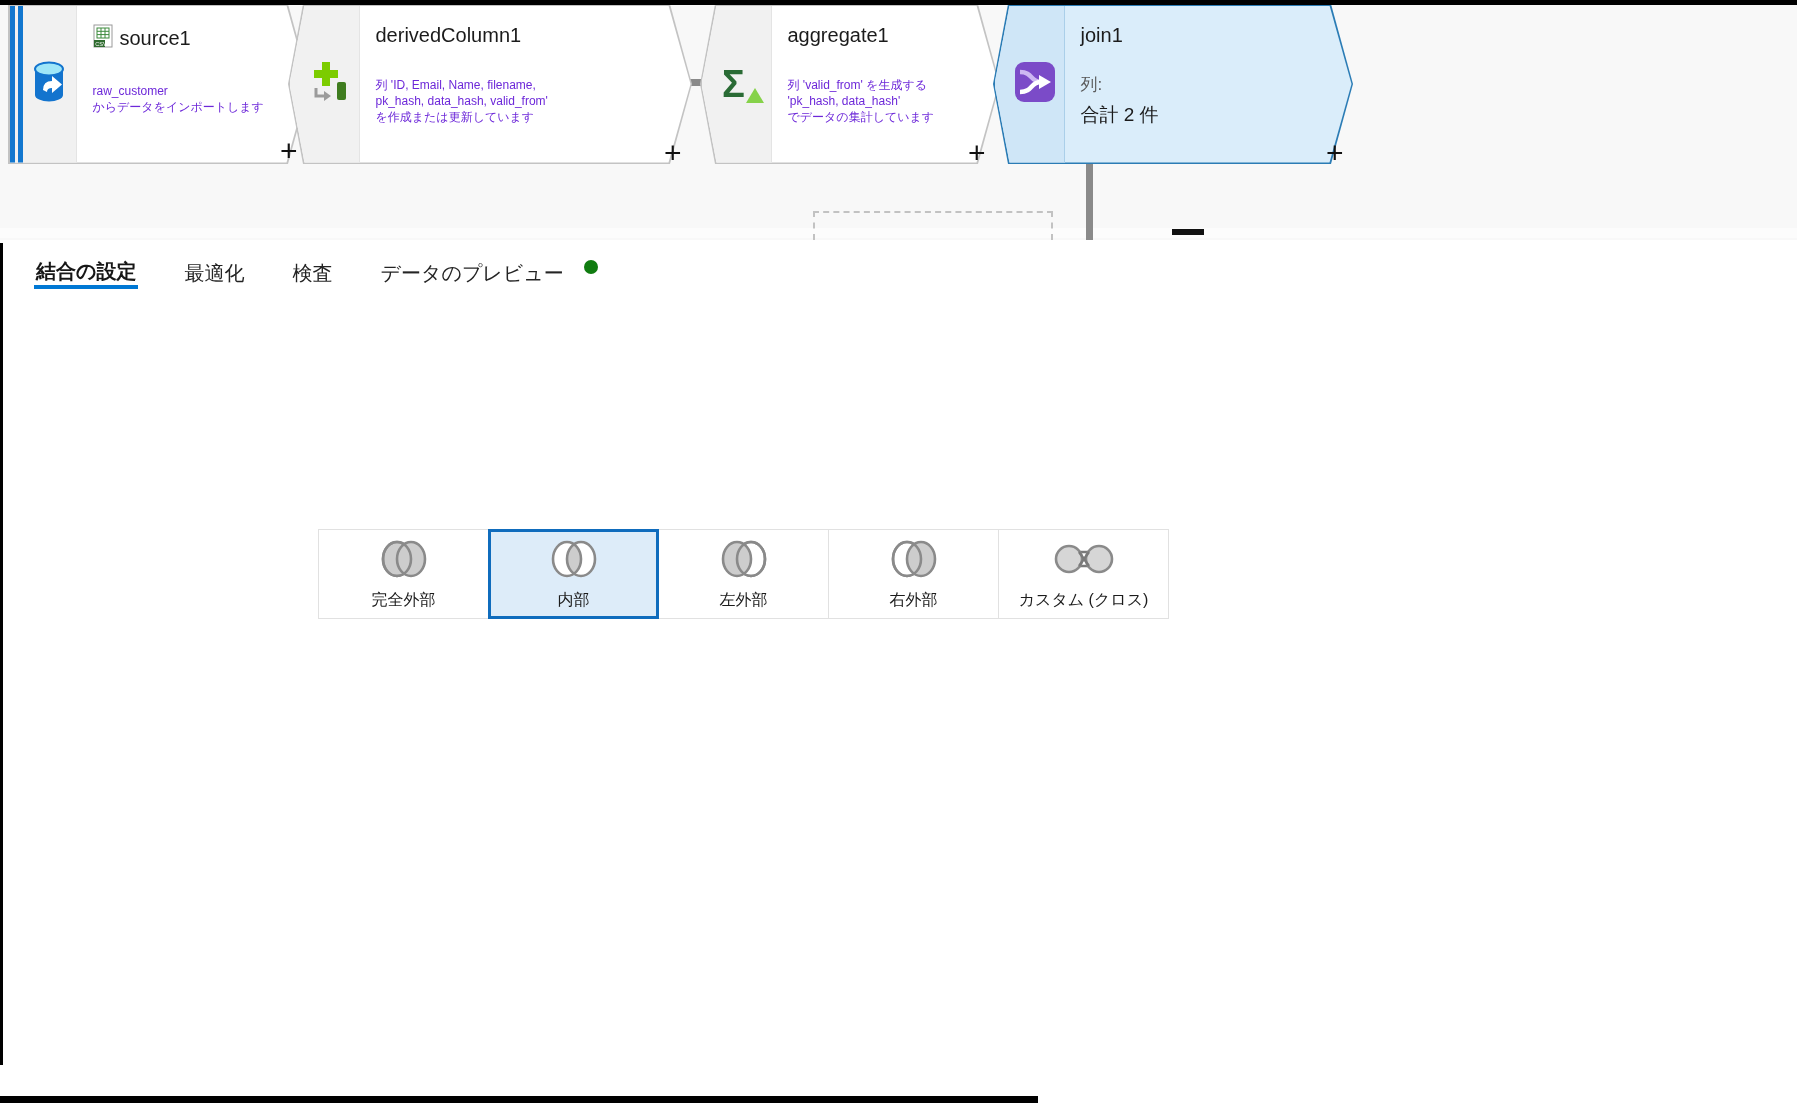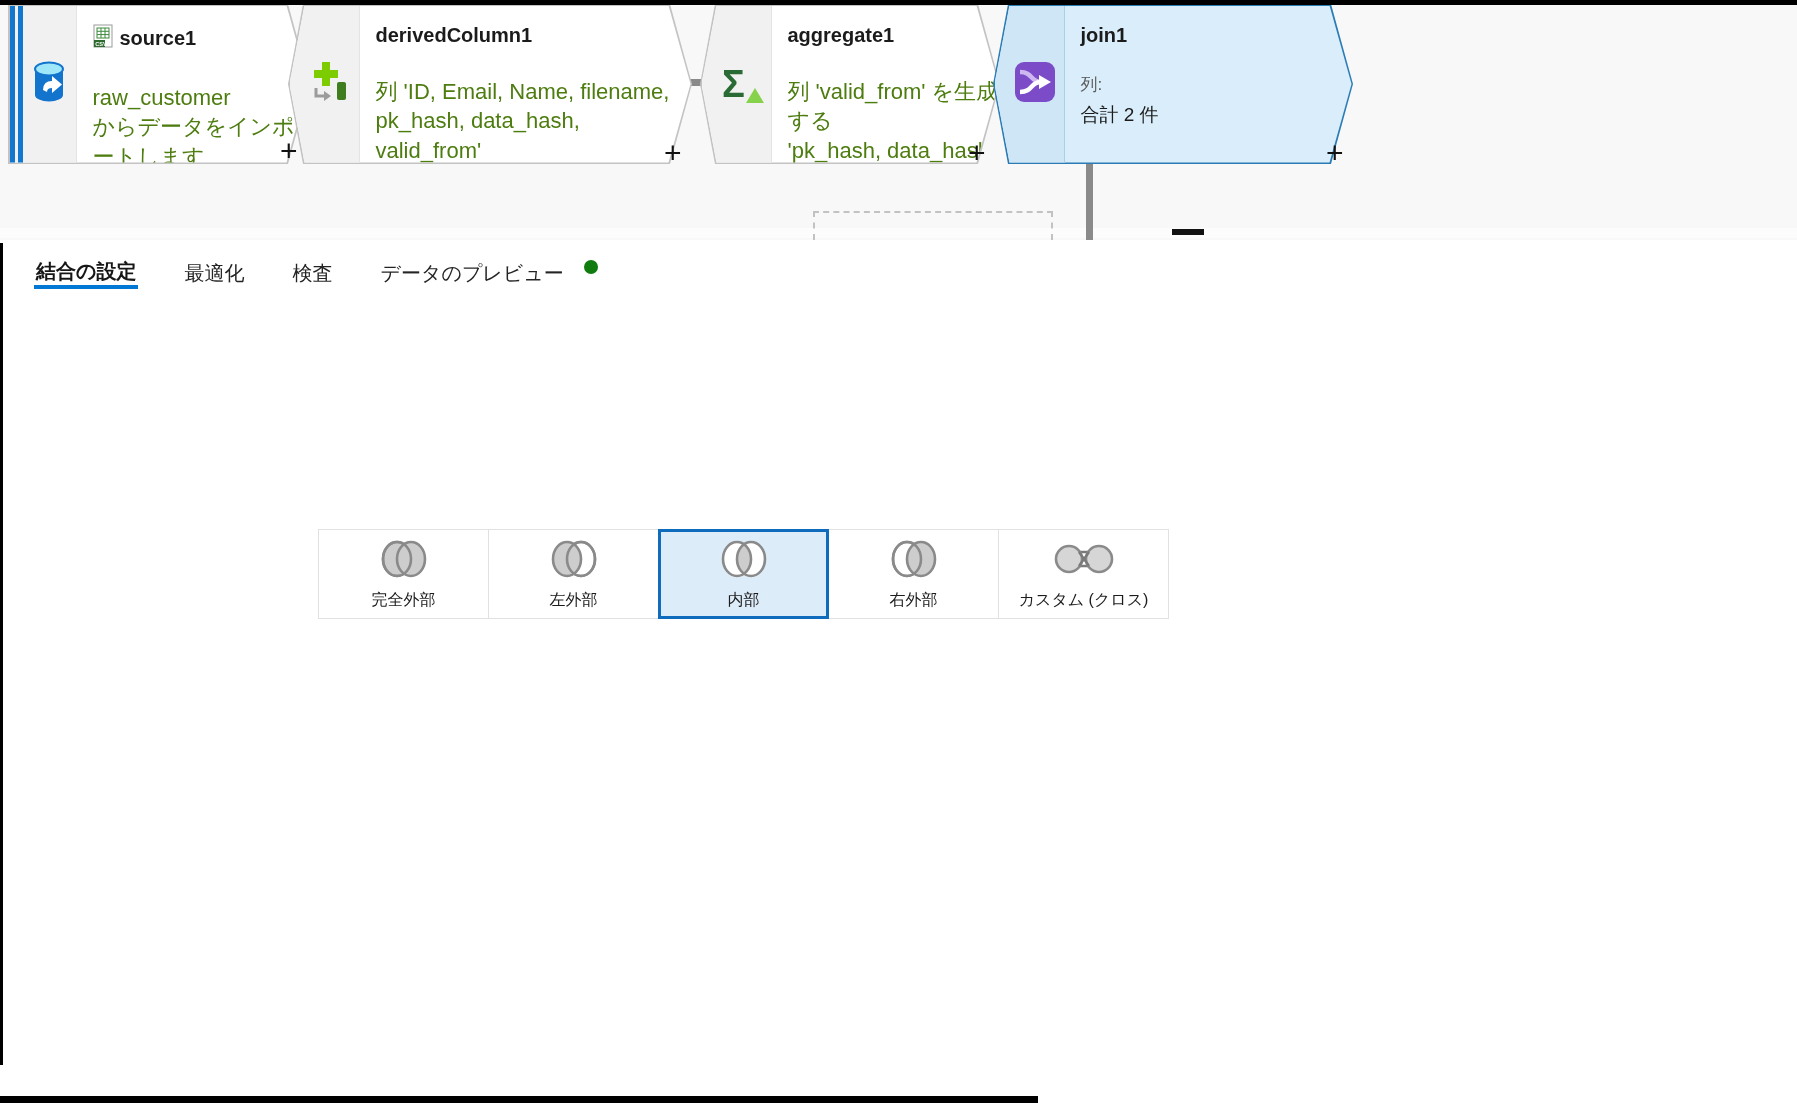--- a/index.html
+++ b/index.html
@@ -15,22 +15,22 @@
   .node-fill{position:absolute;inset:1.5px;background:#fff;display:flex;}
   .shape-src{clip-path:polygon(0 0,calc(100% - 22px) 0,100% 50%,calc(100% - 22px) 100%,0 100%);}
   .shape-mid{clip-path:polygon(15px 0,calc(100% - 22px) 0,100% 50%,calc(100% - 22px) 100%,15px 100%,0 50%);}
   .node.selected .node-border{background:#2b7cb5;}
   .node.selected .node-fill{background:#daedfa;}
   .iconcol{width:56px;background:#f1f1f1;border-right:1px solid #e4e4e4;
            display:flex;align-items:center;justify-content:center;flex:0 0 auto;position:relative;}
   .shape-mid .iconcol{width:70px;padding-left:12px;box-sizing:border-box;}
   .node.selected .iconcol{background:#cfe6f7;border-right:1px solid #aacfe9;}
   .contentcol{flex:1;padding:18px 10px 0 16px;}
-  .node-title{font-size:20px;font-weight:700;color:#1b1b1b;display:flex;align-items:center;gap:7px;}
-  .node-desc{margin-top:30px;font-size:22px;line-height:1.35;color:#4d7c0f;white-space:pre-line;}
+  .node-title{font-size:20px;font-weight:400;color:#1b1b1b;display:flex;align-items:center;gap:7px;}
+  .node-desc{margin-top:30px;font-size:12px;line-height:1.35;color:#6d28d9;white-space:pre-line;}
   .node-plus{position:absolute;font-size:30px;font-weight:300;color:#111;z-index:3;cursor:pointer;line-height:1;}
   .ghost{border:2px dashed #c2c2c2;border-bottom:none;z-index:1;}
 
   
   #panel-topborder{left:0;top:238;width:1797px;height:5px;background:#000;z-index:4;}
   #panel{left:0;top:243px;width:1797px;height:860px;background:#fff;z-index:3;}
   #panel-leftborder{left:0;top:243px;width:3px;height:822px;background:#000;z-index:4;}
   #panel-bottombar{left:0;top:1096px;width:1038px;height:7px;background:#000;z-index:4;}
   .strip{left:0;top:228px;width:1797px;height:10px;background:#fcfcfc;}
   #collapse-handle{left:1172px;top:229px;width:32px;height:6px;background:#111;z-index:5;cursor:pointer;}
@@ -246,50 +246,50 @@
     <div class="jt-btn">
       <span>
         <svg width="58" height="42" viewBox="0 0 58 42">
           <ellipse cx="22" cy="21" rx="14" ry="17" fill="#cdcdcd" stroke="#8a8a8a" stroke-width="2.6"></ellipse>
           <ellipse cx="36" cy="21" rx="14" ry="17" fill="#cdcdcd" stroke="#8a8a8a" stroke-width="2.6"></ellipse>
           <ellipse cx="22" cy="21" rx="14" ry="17" fill="none" stroke="#8a8a8a" stroke-width="2.6"></ellipse>
         </svg>
       </span>
       <span class="jt-label">完全外部</span>
     </div>
-    <div class="jt-btn">
-      <span>
-        <svg width="58" height="42" viewBox="0 0 58 42">
-          <ellipse cx="36" cy="21" rx="14" ry="17" fill="#fff" stroke="#8a8a8a" stroke-width="2.6"></ellipse>
-          <ellipse cx="22" cy="21" rx="14" ry="17" fill="#cdcdcd" stroke="#8a8a8a" stroke-width="2.6"></ellipse>
-          <ellipse cx="36" cy="21" rx="14" ry="17" fill="none" stroke="#8a8a8a" stroke-width="2.6"></ellipse>
-        </svg>
-      </span>
-      <span class="jt-label">左外部</span>
-    </div>
     <div class="jt-btn selected">
       <span>
         <svg width="58" height="42" viewBox="0 0 58 42">
           <defs>
               <clipPath id="clipL">
                 <ellipse cx="22" cy="21" rx="14" ry="17"></ellipse>
               </clipPath>
             </defs>
           <ellipse cx="22" cy="21" rx="14" ry="17" fill="#fff" stroke="none"></ellipse>
           <ellipse cx="36" cy="21" rx="14" ry="17" fill="#fff" stroke="none"></ellipse>
           <ellipse cx="36" cy="21" rx="14" ry="17" fill="#cdcdcd" clip-path="url(#clipL)"></ellipse>
           <ellipse cx="22" cy="21" rx="14" ry="17" fill="none" stroke="#8a8a8a" stroke-width="2.6"></ellipse>
           <ellipse cx="36" cy="21" rx="14" ry="17" fill="none" stroke="#8a8a8a" stroke-width="2.6"></ellipse>
         </svg>
       </span>
       <span class="jt-label">内部</span>
     </div>
     <div class="jt-btn">
       <span>
         <svg width="58" height="42" viewBox="0 0 58 42">
+          <ellipse cx="36" cy="21" rx="14" ry="17" fill="#fff" stroke="#8a8a8a" stroke-width="2.6"></ellipse>
+          <ellipse cx="22" cy="21" rx="14" ry="17" fill="#cdcdcd" stroke="#8a8a8a" stroke-width="2.6"></ellipse>
+          <ellipse cx="36" cy="21" rx="14" ry="17" fill="none" stroke="#8a8a8a" stroke-width="2.6"></ellipse>
+        </svg>
+      </span>
+      <span class="jt-label">左外部</span>
+    </div>
+    <div class="jt-btn">
+      <span>
+        <svg width="58" height="42" viewBox="0 0 58 42">
           <ellipse cx="22" cy="21" rx="14" ry="17" fill="#fff" stroke="#8a8a8a" stroke-width="2.6"></ellipse>
           <ellipse cx="36" cy="21" rx="14" ry="17" fill="#cdcdcd" stroke="#8a8a8a" stroke-width="2.6"></ellipse>
           <ellipse cx="22" cy="21" rx="14" ry="17" fill="none" stroke="#8a8a8a" stroke-width="2.6"></ellipse>
         </svg>
       </span>
       <span class="jt-label">右外部</span>
     </div>
     <div class="jt-btn">
       <span>
         <svg width="62" height="42" viewBox="0 0 62 42">

